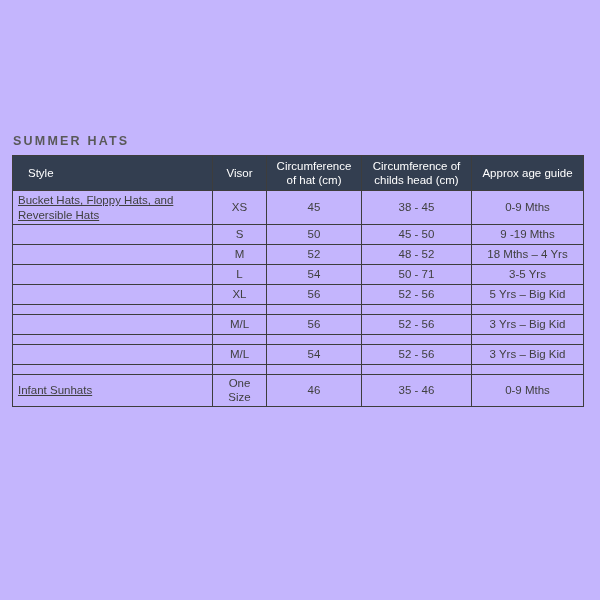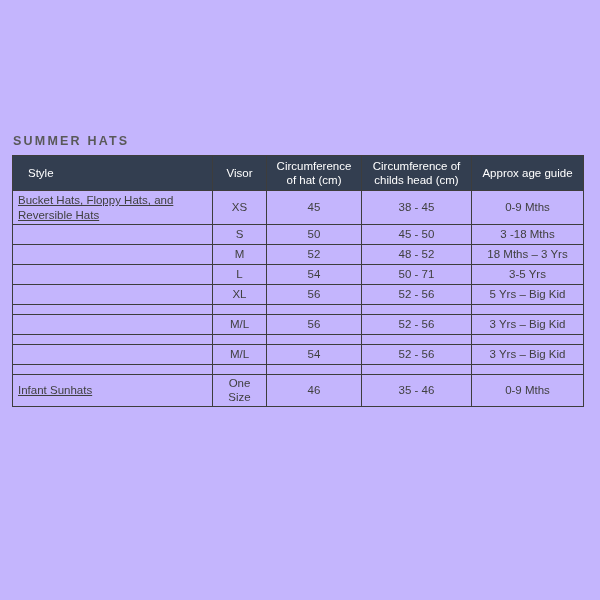--- a/index.html
+++ b/index.html
@@ -87,28 +87,28 @@
           <td>XS</td>
           <td>45</td>
           <td>38 - 45</td>
           <td>0-9 Mths</td>
         </tr>
         <tr>
           <td class="style-col"></td>
           <td>S</td>
           <td>50</td>
           <td>45 - 50</td>
-          <td>3 -18 Mths</td>
+          <td>9 -19 Mths</td>
         </tr>
         <tr>
           <td class="style-col"></td>
           <td>M</td>
           <td>52</td>
           <td>48 - 52</td>
-          <td>18 Mths – 3 Yrs</td>
+          <td>18 Mths – 4 Yrs</td>
         </tr>
         <tr>
           <td class="style-col"></td>
           <td>L</td>
           <td>54</td>
           <td>50 - 71</td>
           <td>3-5 Yrs</td>
         </tr>
         <tr>
           <td class="style-col"></td>

